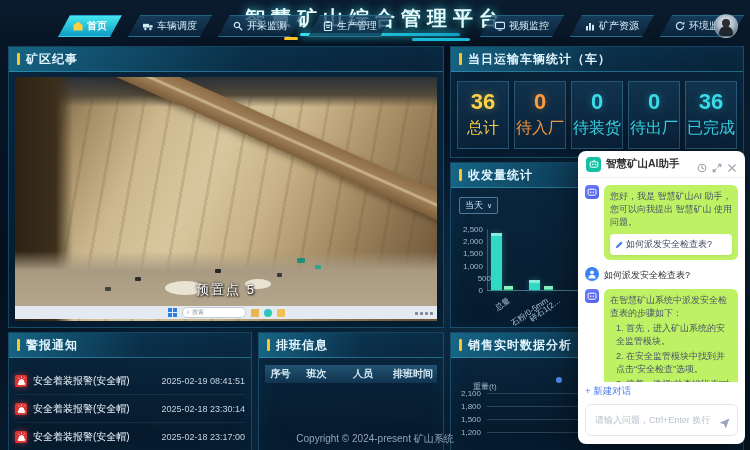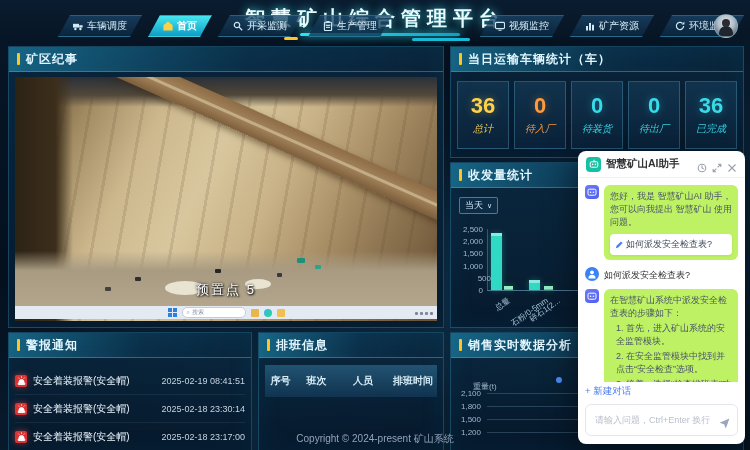--- a/index.html
+++ b/index.html
@@ -79,21 +79,21 @@
   .tb-ic{width:8px;height:8px;border-radius:1px;}
   .v-tray{position:absolute;right:4px;bottom:4px;display:flex;gap:2px;align-items:center;}
   .v-tray i{width:3px;height:3px;background:#7c8694;border-radius:1px;display:block;}
   
   .stats-panel{left:450px;top:46px;width:292px;height:110px;}
   .stats-row{position:absolute;left:6px;right:6px;top:34px;bottom:8px;display:flex;gap:5px;}
   .stat-box{flex:1;display:flex;flex-direction:column;align-items:center;justify-content:center;gap:5px;
     background:linear-gradient(180deg,rgba(30,80,115,.38),rgba(12,40,66,.6));
     border:1px solid rgba(90,170,205,.35);}
   .stat-val{font-size:22px;font-weight:bold;line-height:1;}
-  .stat-lab{font-size:10px;opacity:.95;font-style:italic;}
+  .stat-lab{font-size:16px;opacity:.95;}
   
   .ship-panel{left:450px;top:162px;width:292px;height:164px;}
   .chart-area{position:absolute;inset:24px 0 0 0;}
   .range-select{position:absolute;left:8px;top:10px;height:15px;padding:0 5px;display:flex;align-items:center;gap:4px;
     font-size:9px;color:#cfe8f5;border:1px solid rgba(130,190,220,.55);border-radius:2px;
     background:rgba(15,50,80,.5);cursor:pointer;}
   .ytick{position:absolute;width:30px;text-align:right;font-size:8px;color:#9fb8cc;line-height:1;}
   .axis-x{position:absolute;height:1px;background:rgba(130,185,215,.55);}
   .axis-y{position:absolute;width:1px;background:rgba(130,185,215,.35);}
   .bar{position:absolute;}
@@ -108,21 +108,21 @@
   .alarm-panel{left:8px;top:332px;width:242px;height:118px;}
   .alarm-list{position:absolute;left:6px;right:6px;top:34px;}
   .alarm-row{height:27px;display:flex;align-items:center;gap:6px;border-bottom:1px solid rgba(255,255,255,.07);cursor:pointer;}
   .alarm-ic{width:12px;height:12px;border-radius:2px;background:#d93535;color:#fff;flex:0 0 auto;
     display:flex;align-items:center;justify-content:center;box-shadow:0 0 6px rgba(230,60,60,.6);}
   .alarm-ic svg{width:9px;height:9px;fill:#fff;stroke:#fff;}
   .alarm-text{font-size:10px;color:#e8f1f8;flex:1;white-space:nowrap;}
   .alarm-time{font-size:9px;color:#c7d4e0;white-space:nowrap;}
   
   .sched-panel{left:258px;top:332px;width:184px;height:118px;}
-  .sched-head{position:absolute;left:6px;right:6px;top:32px;height:32px;display:flex;align-items:center;
+  .sched-head{position:absolute;left:6px;right:6px;top:32px;height:18px;display:flex;align-items:center;
     background:linear-gradient(180deg,rgba(62,140,180,.45),rgba(28,80,118,.4));}
   .sched-col{font-size:10px;font-weight:bold;color:#d6ecf7;text-align:center;}
   
   .footer{position:absolute;left:0;right:0;bottom:4px;text-align:center;font-size:10px;color:#93a3ba;z-index:5;}
   
   .ai-panel{position:absolute;left:578px;top:151px;width:167px;height:293px;background:#fff;border-radius:8px;
     box-shadow:0 10px 34px rgba(0,0,0,.5);z-index:60;display:flex;flex-direction:column;overflow:hidden;}
   .ai-head{height:26px;display:flex;align-items:center;padding:0 8px;gap:5px;border-bottom:1px solid #eef0f4;flex:0 0 auto;}
   .ai-logo{width:15px;height:15px;border-radius:4px;background:#14c2a3;color:#fff;display:flex;align-items:center;justify-content:center;}
   .ai-logo svg{width:10px;height:10px;stroke:#fff;fill:#fff;}
@@ -152,38 +152,38 @@
 </style>
 </head>
 <body>
 
 <div class="header">
   <div class="app-title">智慧矿山综合管理平台</div>
   <div class="title-line"></div>
   <div class="title-tick"></div>
   <div class="title-line2"></div>
   <div class="nav nav-left" id="nav-left">
+      <div class="tab active">
+        <span class="ticon">
+          <svg viewBox="0 0 10 10">
+            <path d="M5 .4 9.6 4.2V9.6H.4V4.2Z"></path>
+          </svg>
+        </span>
+        <span>首页</span>
+      </div>
       <div class="tab">
         <span class="ticon">
           <svg viewBox="0 0 10 10">
             <rect x="0" y="2.8" width="6" height="3.8"></rect>
             <rect x="6.2" y="4.2" width="3.4" height="2.4"></rect>
             <circle cx="2.4" cy="8" r="1.2"></circle>
             <circle cx="7.4" cy="8" r="1.2"></circle>
           </svg>
         </span>
         <span>车辆调度</span>
-      </div>
-      <div class="tab active">
-        <span class="ticon">
-          <svg viewBox="0 0 10 10">
-            <path d="M5 .4 9.6 4.2V9.6H.4V4.2Z"></path>
-          </svg>
-        </span>
-        <span>首页</span>
       </div>
       <div class="tab">
         <span class="ticon">
           <svg viewBox="0 0 10 10">
             <circle cx="4" cy="4" r="2.7" fill="none" stroke="currentColor" stroke-width="1.2"></circle>
             <path d="M6.1 6.1 9.2 9.2" stroke="currentColor" stroke-width="1.3"></path>
           </svg>
         </span>
         <span>开采监测</span>
       </div>

